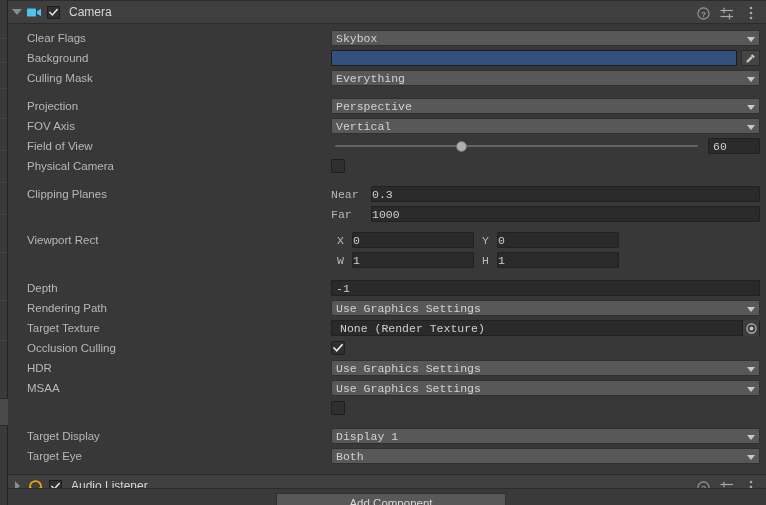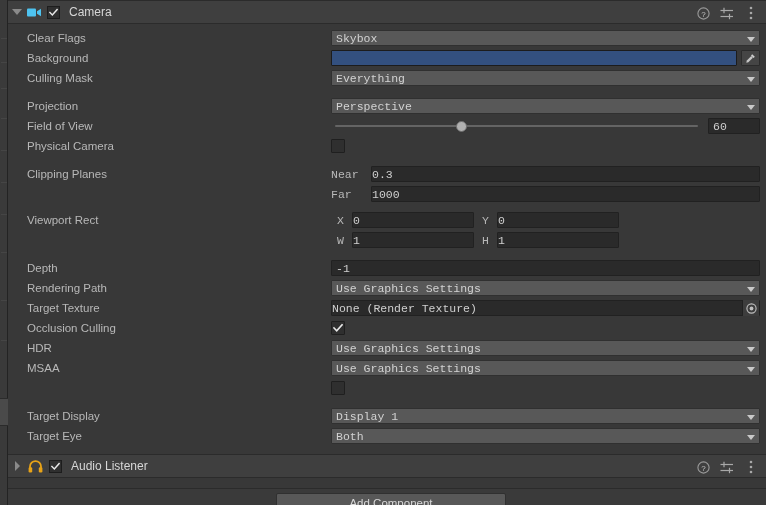--- a/index.html
+++ b/index.html
@@ -87,21 +87,21 @@
     position: absolute; left: 0; right: 0; top: 2px; height: 16px;
     background: #2a2a2a; border: 1px solid #212121; border-radius: 1px;
     display: flex; align-items: center; padding-left: 4px;
     color: #cfcfcf; font-size: 11.5px;
   }
 
   
   .objfield {
     position: absolute; left: 0; right: 0; top: 2px; height: 16px;
     background: #2a2a2a; border: 1px solid #212121; border-radius: 1px;
-    display: flex; align-items: center; padding-left: 0;
+    display: flex; align-items: center; padding-left: 8px;
     color: #cfcfcf; font-size: 11.5px;
   }
   .objfield .picker {
     position: absolute; right: 0px; top: -1px; width: 17px; height: 16px;
     background: #3d3d3d; border-left: 1px solid #212121;
     display: flex; align-items: center; justify-content: center;
   }
 
   
   .colorfield {
@@ -262,20 +262,29 @@
       <div class="row">
         <div class="label">Projection</div>
         <div class="ctrl">
           <div class="dropdown">
             <span>Perspective</span>
             <span class="chev"></span>
           </div>
         </div>
       </div>
 
+      <div class="row">
+        <div class="label">FOV Axis</div>
+        <div class="ctrl">
+          <div class="dropdown">
+            <span>Vertical</span>
+            <span class="chev"></span>
+          </div>
+        </div>
+      </div>
 
       <div class="row">
         <div class="label">Field of View</div>
         <div class="ctrl">
           <div class="slider-wrap">
             <div class="slider-track"></div>
             <div class="slider-knob" id="fov-knob" style="left: calc(35% - 5px);"></div>
           </div>
           <div class="slider-field">
             <span>60</span>

